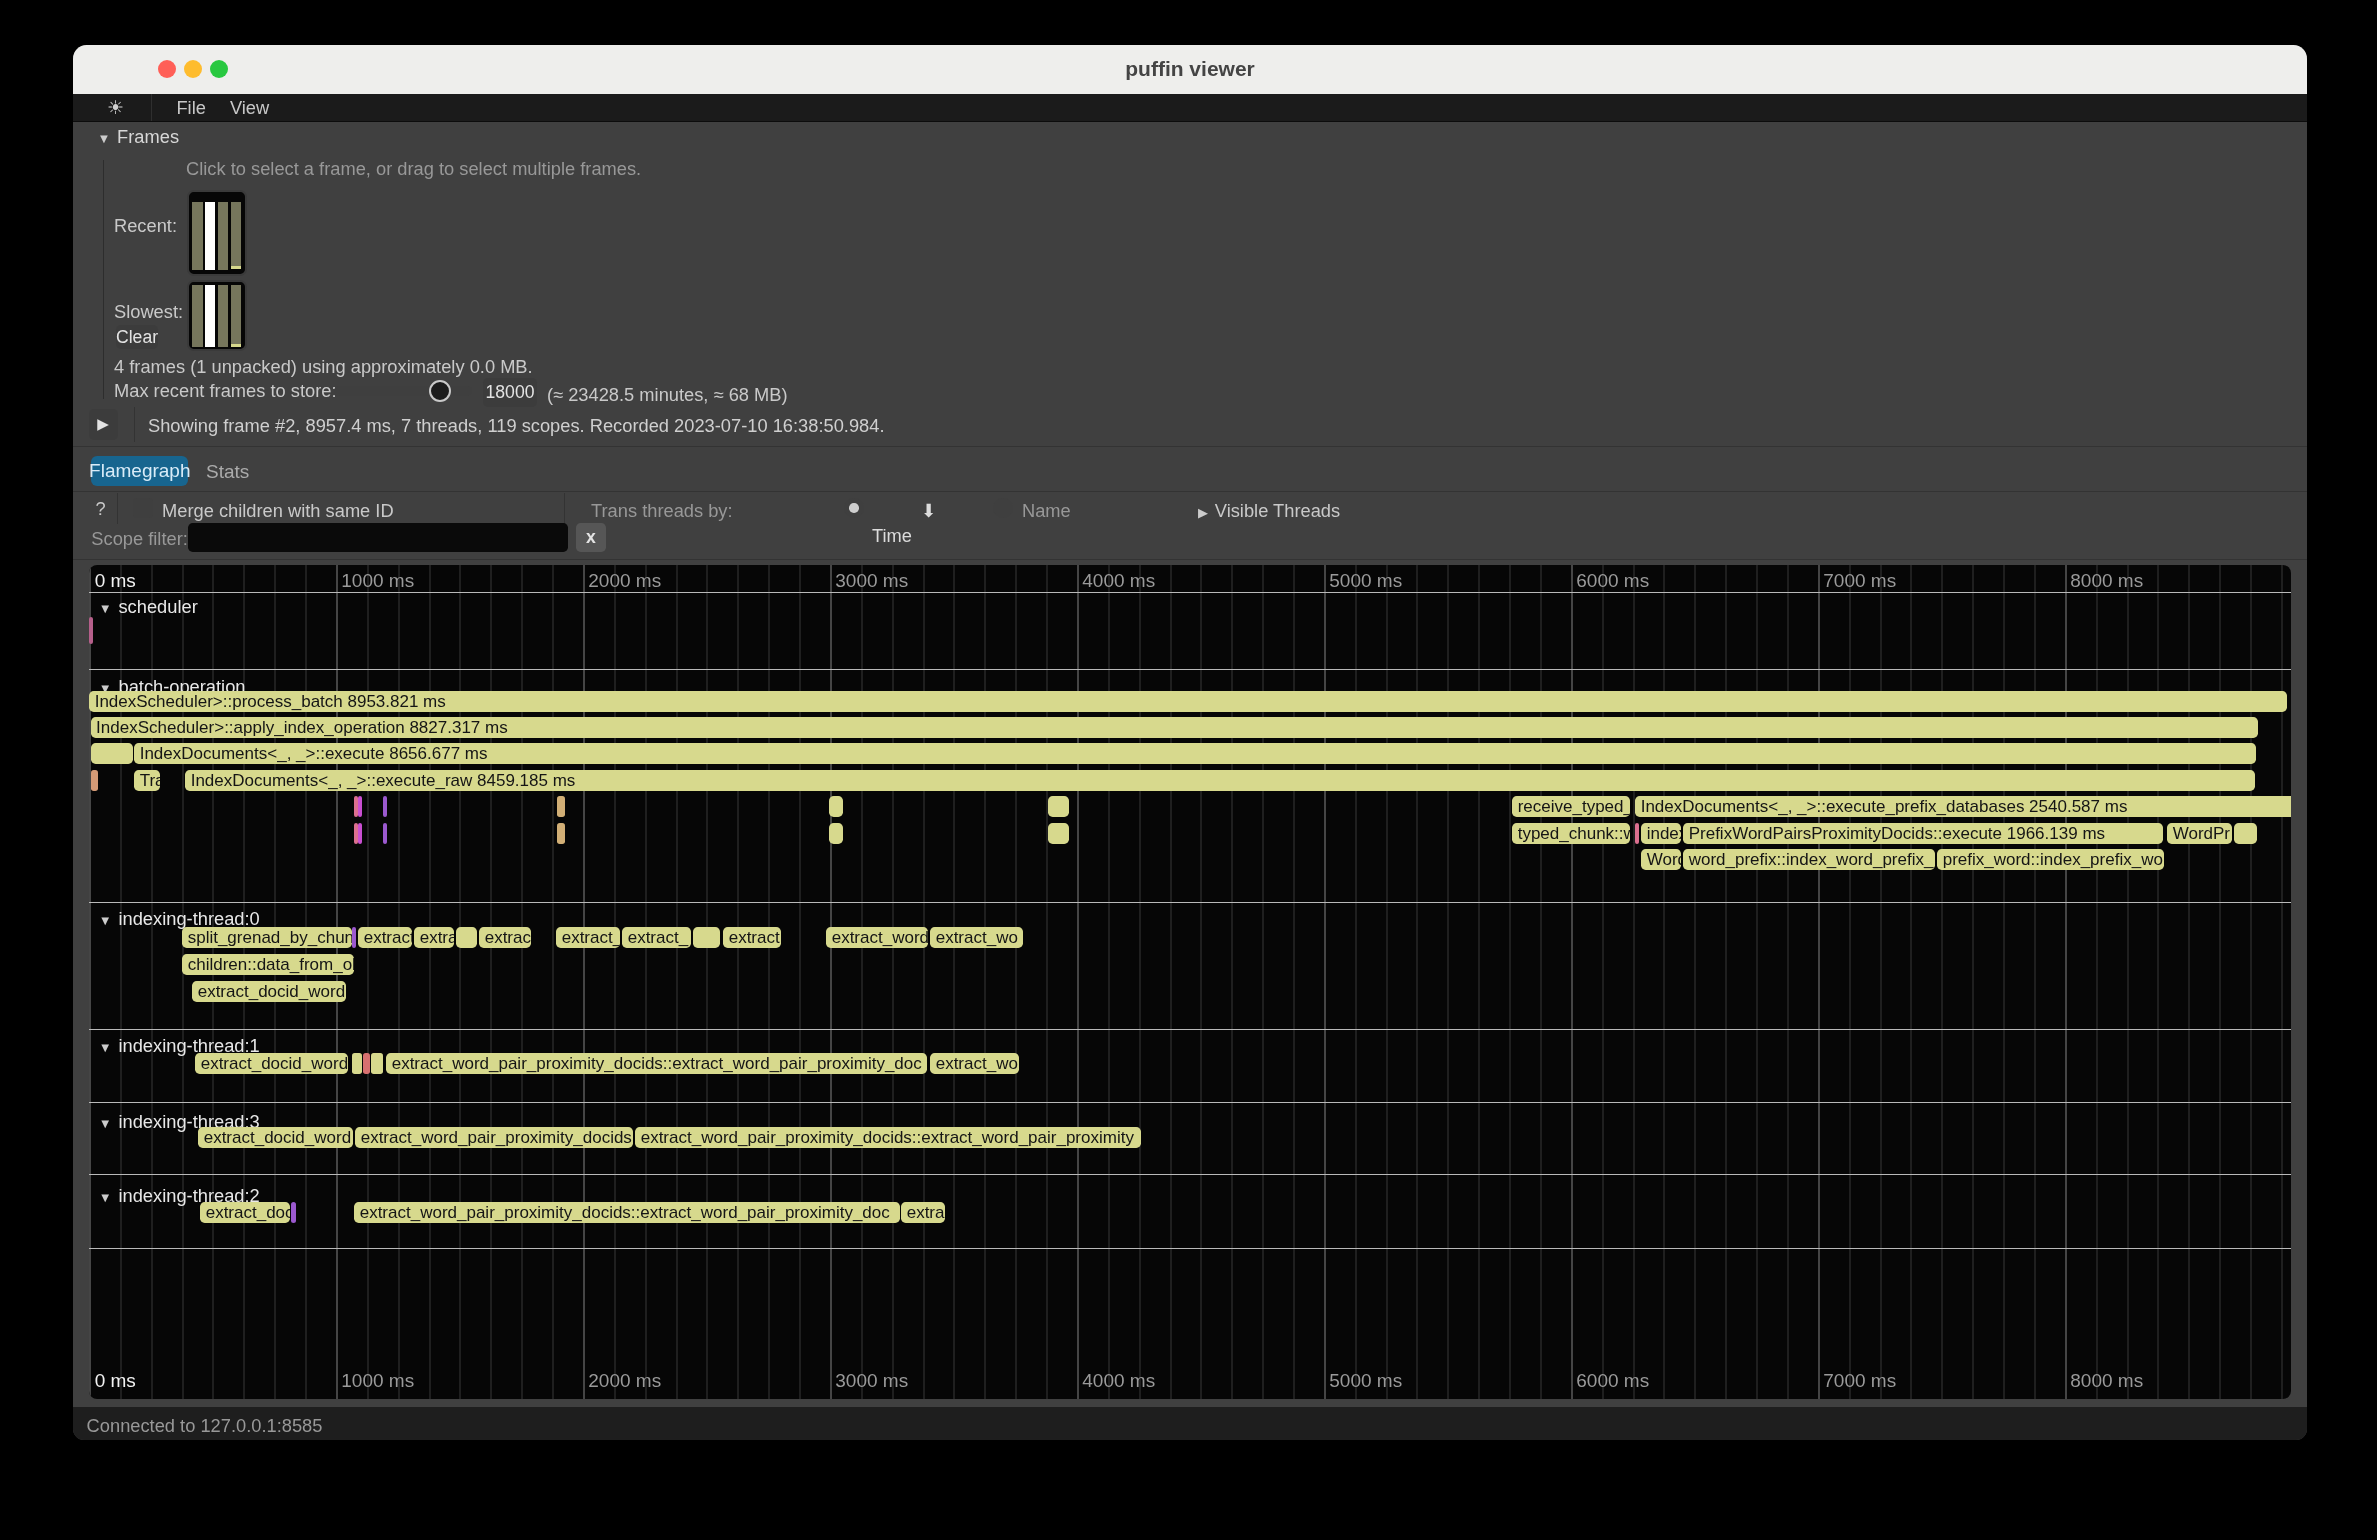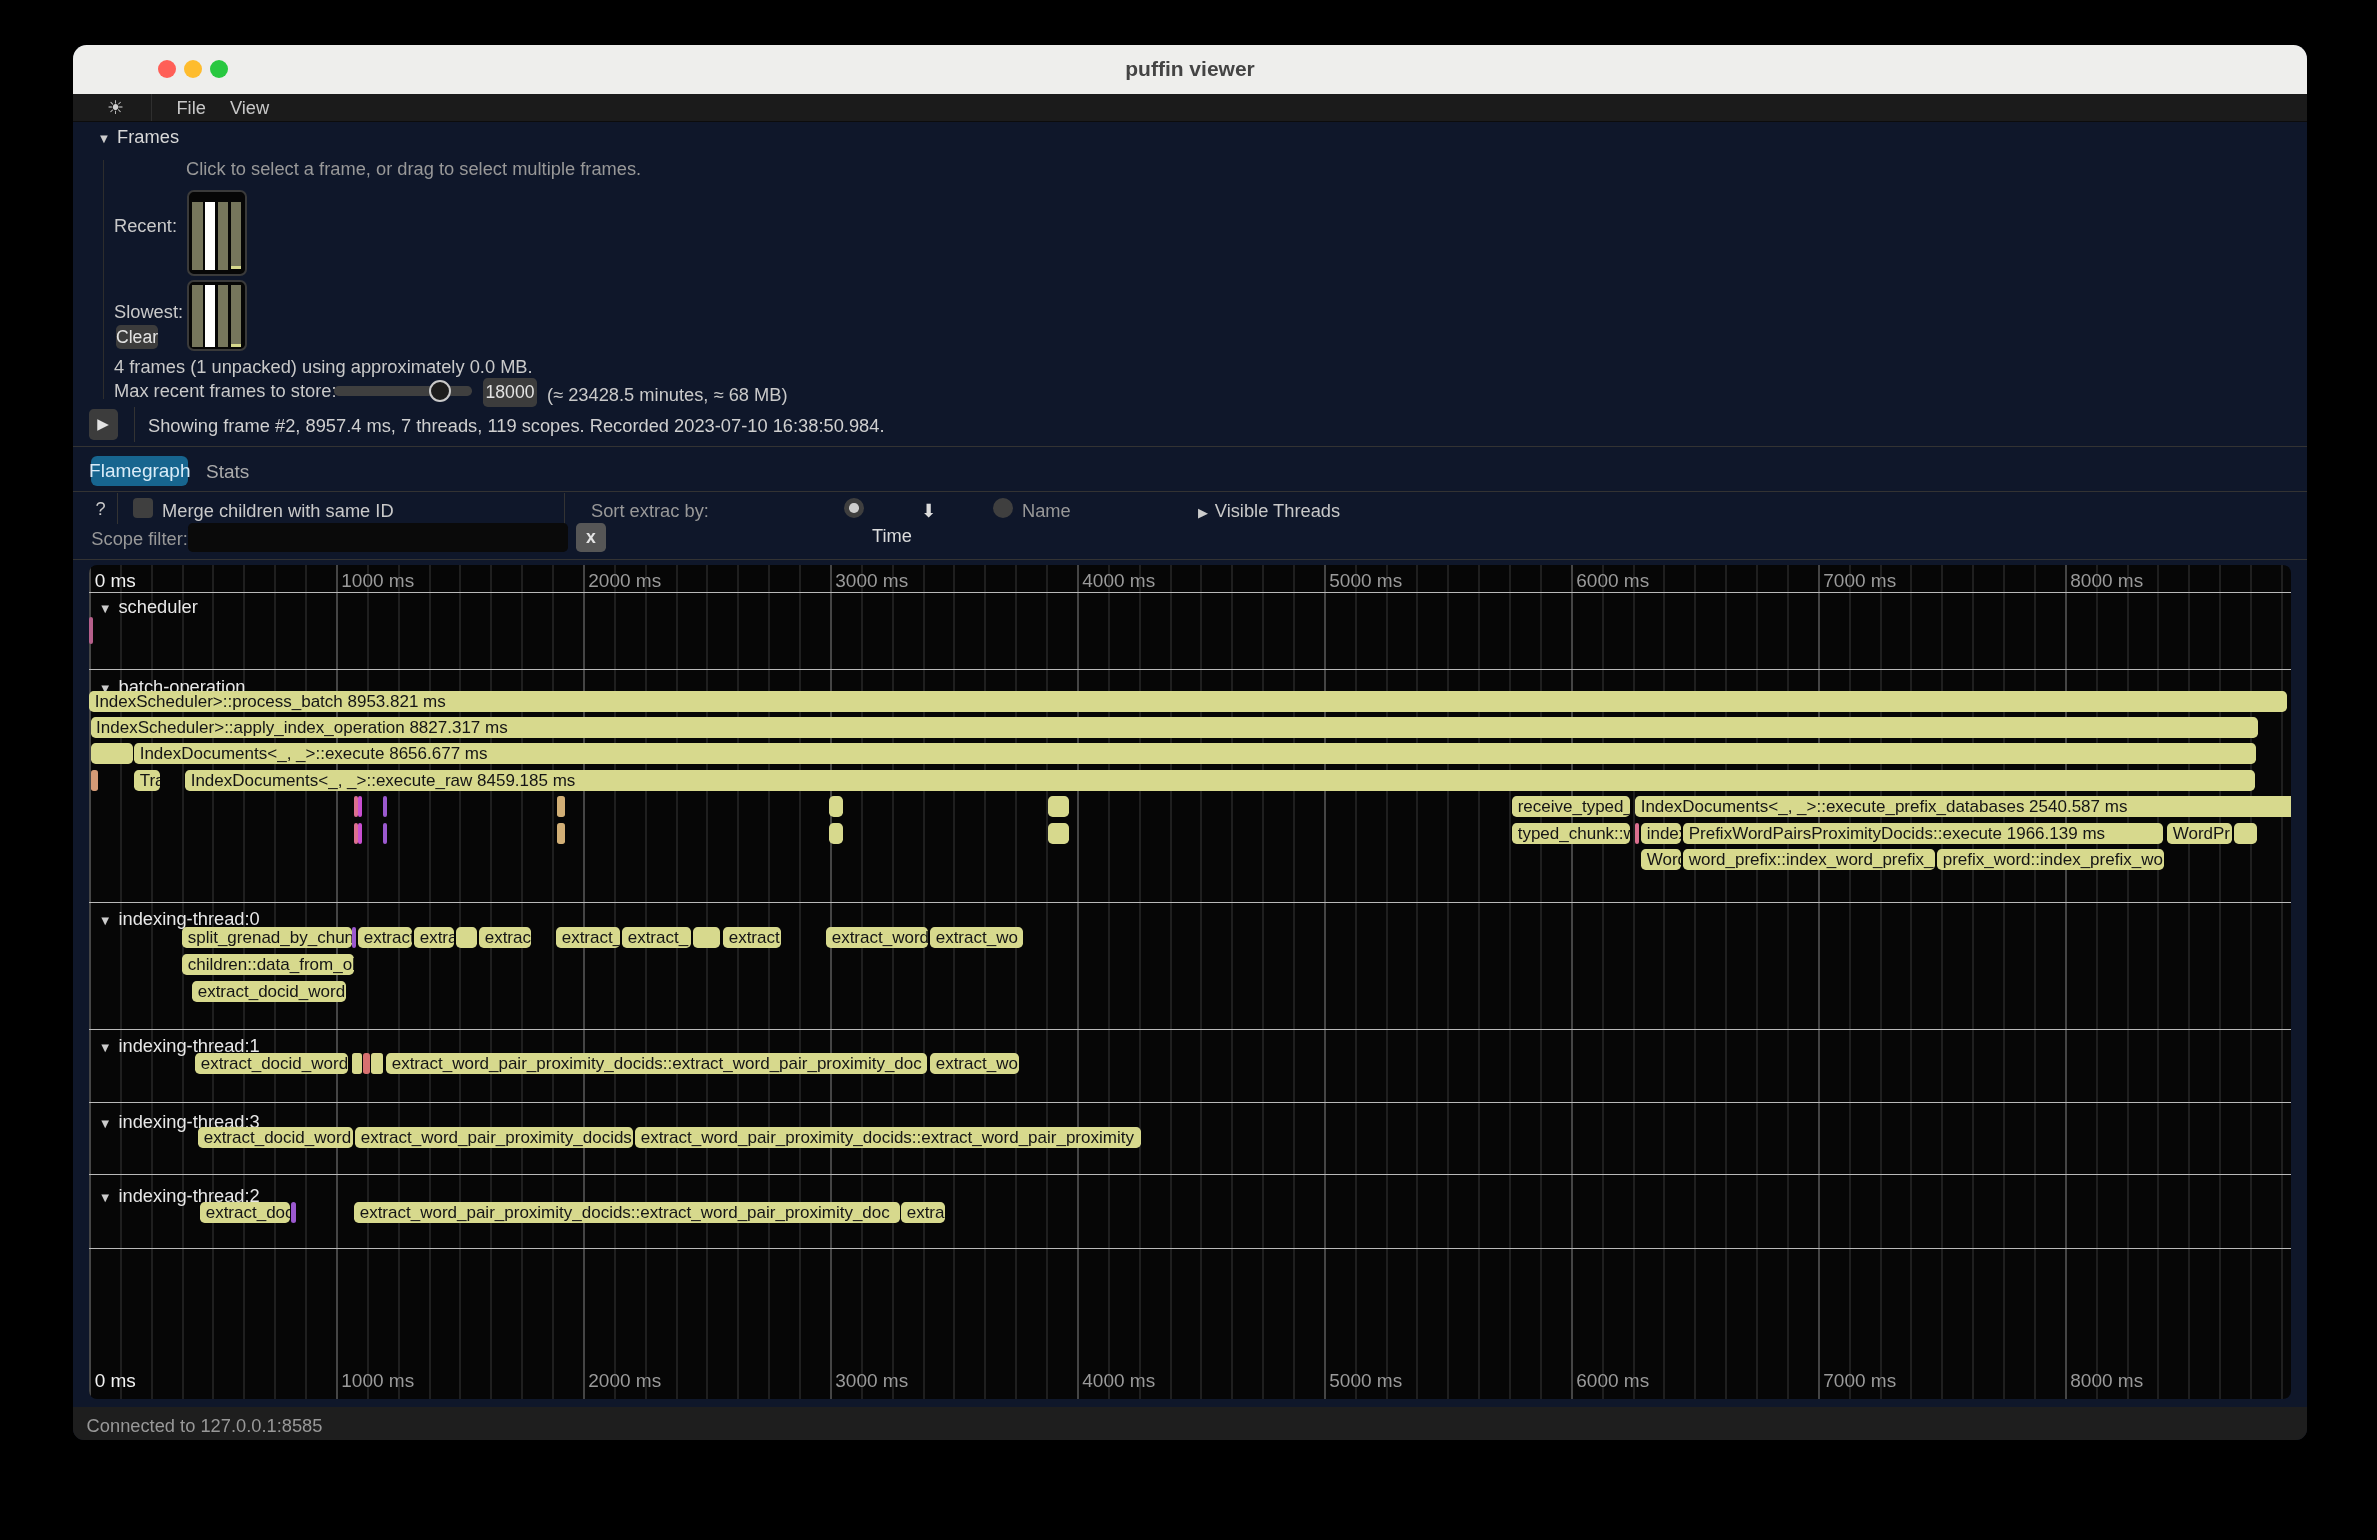--- a/index.html
+++ b/index.html
@@ -1,19 +1,19 @@
 <!DOCTYPE html>
 <html style="font-size:11px"><head>
 <meta charset="utf-8">
 <style>
   * { margin:0; padding:0; box-sizing:border-box; }
   html,body { width:2377px; height:1540px; background:#000; font-family:"Liberation Sans", sans-serif; }
   #window {
     position:absolute; left:73px; top:45px; width:2234px; height:1395px;
-    background:#0f172a; border-radius:13.6px 13.6px 11px 11px; overflow:hidden;
+    background:#404040; border-radius:13.6px 13.6px 11px 11px; overflow:hidden;
   }
   .abs { position:absolute; }
   
   #titlebar { left:0; top:0; width:100%; height:49px; background:#eeeeec; }
   .light { width:18.3px; height:18.3px; border-radius:50%; top:15px; }
   #light-red { left:85px; background:#ff5f57; }
   #light-yellow { left:111px; background:#febc2e; }
   #light-green { left:137px; background:#28c840; }
   #title { width:100%; top:12.2px; text-align:center; font-size:21px; font-weight:bold; color:#444; }
   
@@ -123,21 +123,21 @@
 
   <div class="abs tab-active" style="left:18.3px; top:411px; width:97px; height:30px;">Flamegraph</div>
   <div class="abs tab" style="left:133px; top:416px;">Stats</div>
   <div class="abs hline" style="top:446px; background:#333; height:1.4px;"></div>
 
   <div class="abs txt" style="left:22.4px; top:453px;">?</div>
   <div class="abs vsep" style="left:44px; top:448px; height:31px;"></div>
   <div class="abs checkbox" style="left:60px; top:453px;"></div>
   <div class="abs txt" style="left:89px; top:455px;">Merge children with same ID</div>
   <div class="abs vsep" style="left:491px; top:448px; height:31px;"></div>
-  <div class="abs txt dim" style="left:518px; top:455px;">Sort extrac by:</div>
+  <div class="abs txt dim" style="left:518px; top:455px;">Trans threads by:</div>
   <div class="abs radio" style="left:771px; top:453px;">
       <span class="dot"></span>
     </div>
   <div class="abs txt" style="left:799px; top:480px; color:#dcdcdc;">Time</div>
   <div class="abs txt" style="left:848px; top:455px; color:#dcdcdc;">⬇</div>
   <div class="abs radio" style="left:920px; top:453px;"></div>
   <div class="abs txt dim" style="left:949px; top:455px;">Name</div>
   <div class="abs txt" style="left:1125px; top:455px;">
     <span class="tri">▶</span><span>Visible Threads</span>
   </div>

